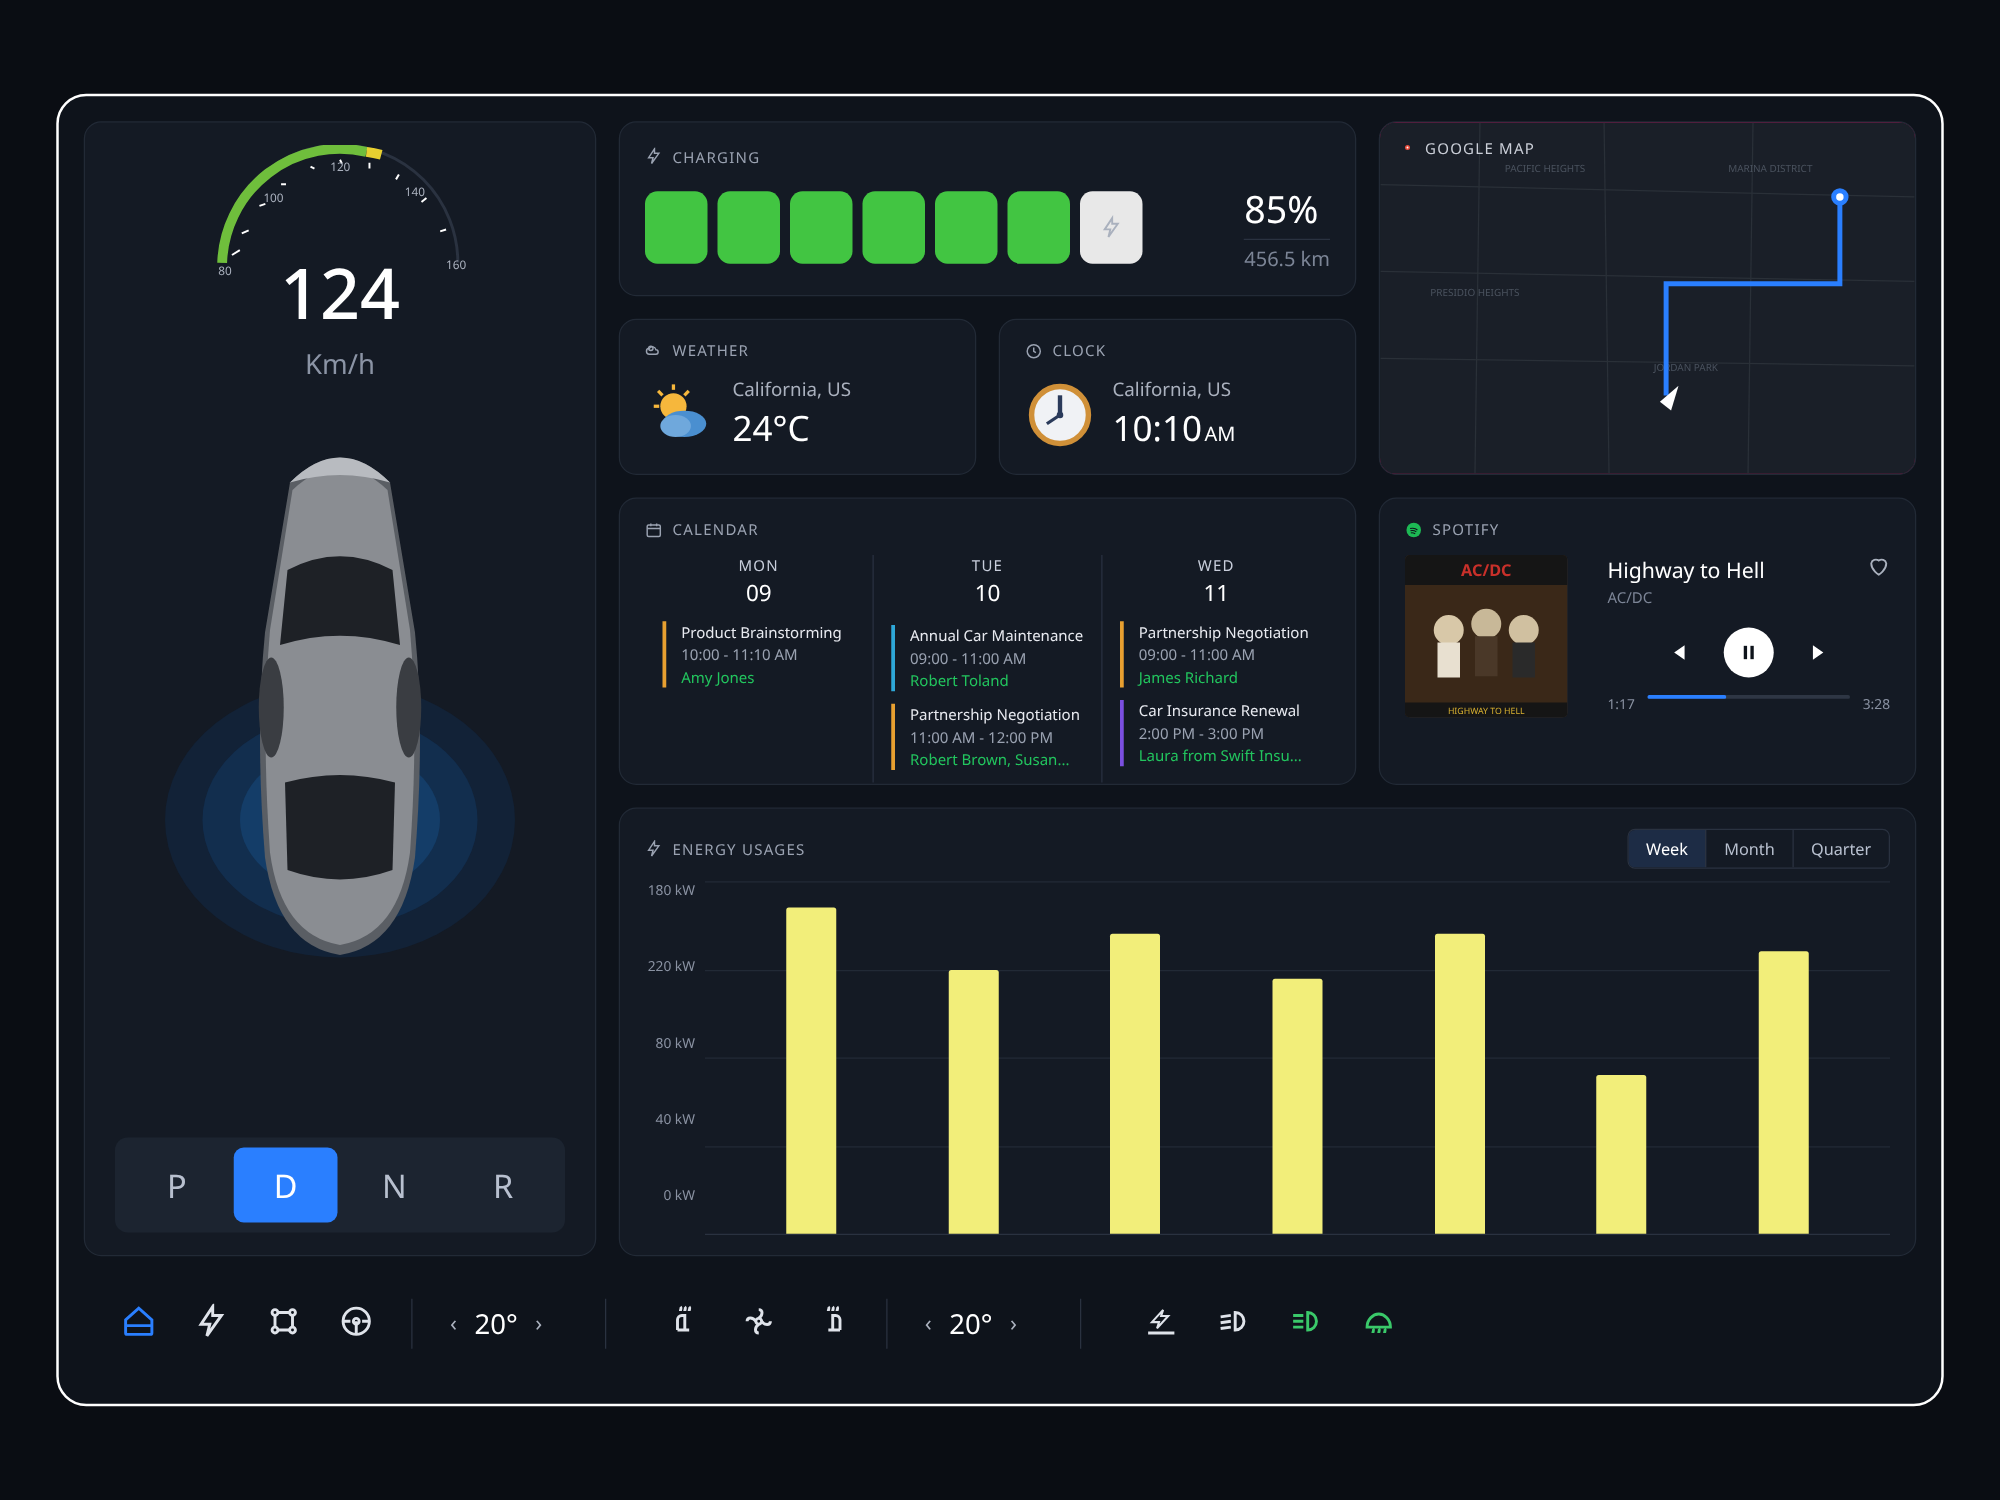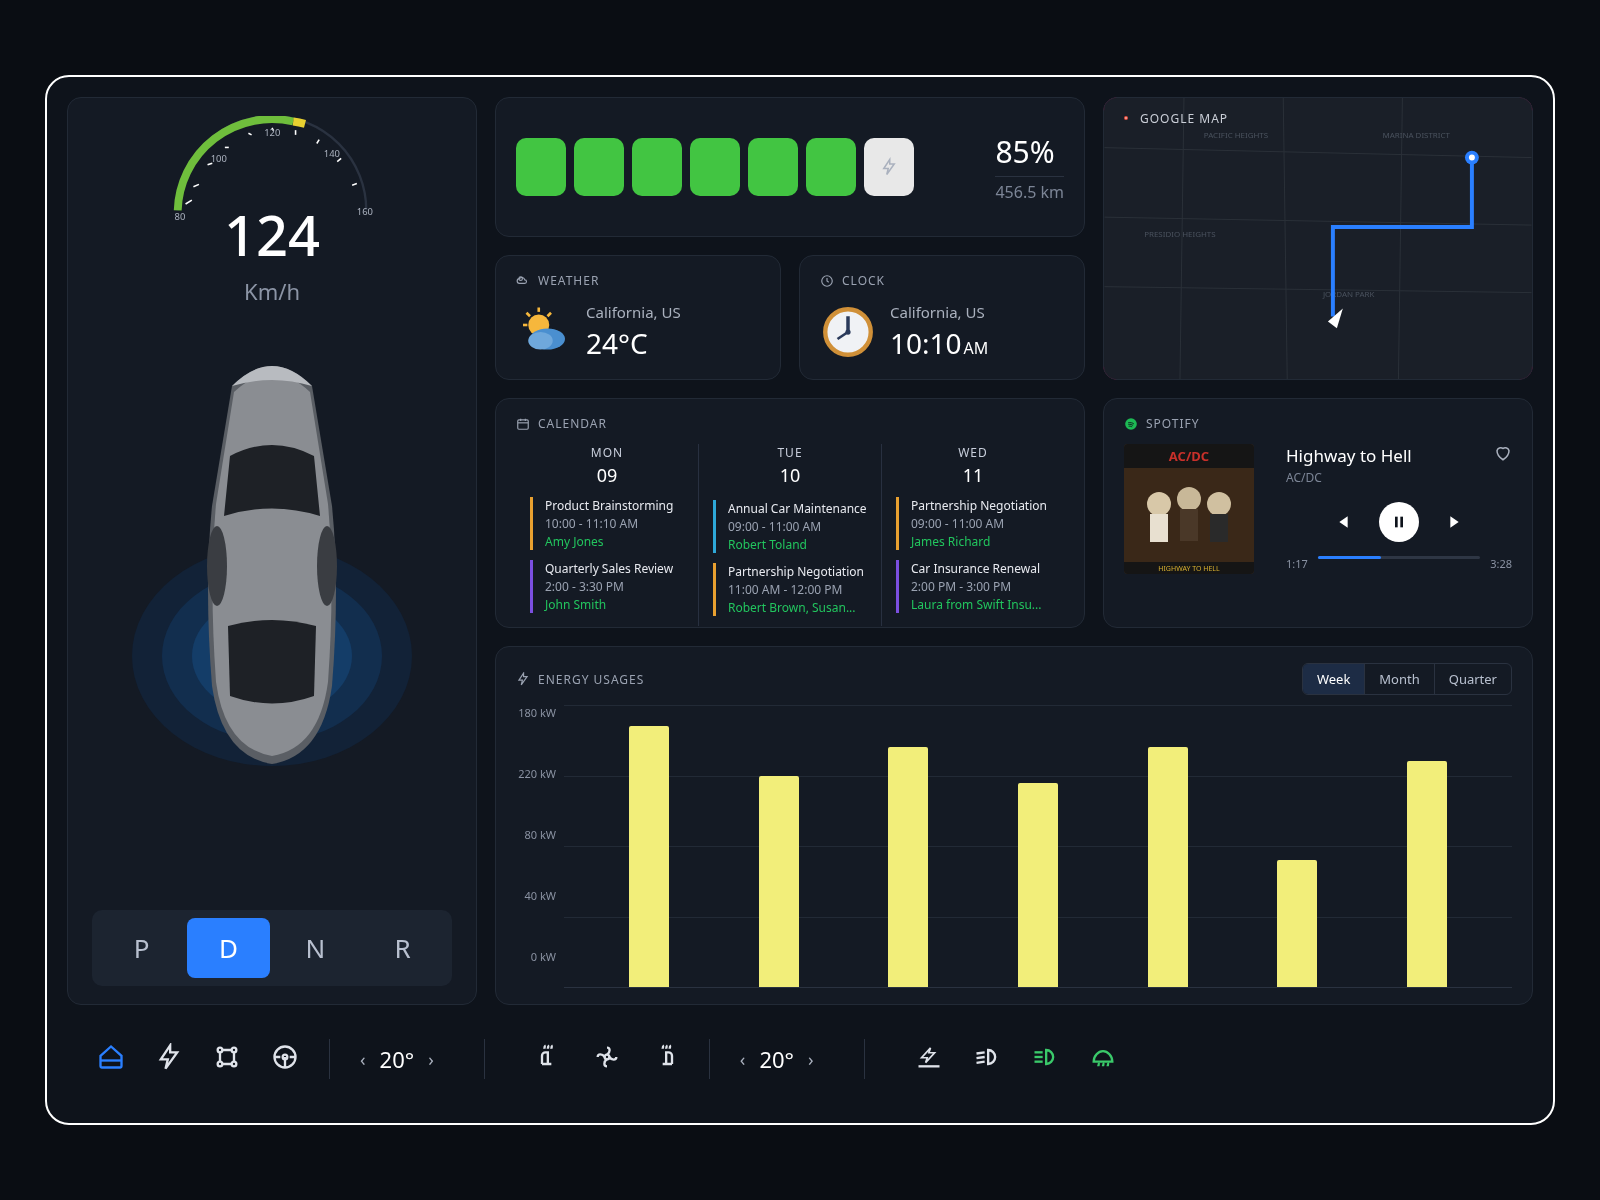--- a/index.html
+++ b/index.html
@@ -135,20 +135,26 @@
         <div class="gear-btn">N</div>
         <div class="gear-btn">R</div>
       </div>
     </div>
 
     <div class="right-col">
 
       <div class="row1">
         <div class="panel charging-panel" style="flex:1">
           <div style="display:flex;flex-direction:column;width:100%">
+            <div class="panel-title">
+              <svg viewBox="0 0 24 24" fill="none" stroke="#9aa2b1" stroke-width="2">
+                  <path d="M13 2 L5 14 H11 L9 22 L19 8 H13 Z"></path>
+                </svg>
+              <span>CHARGING</span>
+            </div>
             <div style="display:flex;align-items:center">
               <div class="battery-cells">
                 <div class="cell"></div>
                 <div class="cell"></div>
                 <div class="cell"></div>
                 <div class="cell"></div>
                 <div class="cell"></div>
                 <div class="cell"></div>
                 <div class="cell empty">
                   <svg width="18" height="26" viewBox="0 0 24 24" fill="none" stroke="#aab1be" stroke-width="2">
@@ -258,25 +264,20 @@
           </div>
           <div class="cal-cols" id="cal-cols">
               <div class="cal-col">
                 <div class="cal-day">MON</div>
                 <div class="cal-date">09</div>
                 <div class="cal-evt" style="border-color: rgb(232, 160, 48);">
                   <div class="et">Product Brainstorming</div>
                   <div class="etm">10:00 - 11:10 AM</div>
                   <div class="ep">Amy Jones</div>
                 </div>
-                <div class="cal-evt" style="border-color: rgb(123, 79, 224);">
-                  <div class="et">Quarterly Sales Review</div>
-                  <div class="etm">2:00 - 3:30 PM</div>
-                  <div class="ep">John Smith</div>
-                </div>
               </div>
               <div class="cal-col">
                 <div class="cal-day">TUE</div>
                 <div class="cal-date">10</div>
                 <div class="cal-evt" style="border-color: rgb(46, 168, 216); margin-top: 13px;">
                   <div class="et">Annual Car Maintenance</div>
                   <div class="etm">09:00 - 11:00 AM</div>
                   <div class="ep">Robert Toland</div>
                 </div>
                 <div class="cal-evt" style="border-color: rgb(232, 160, 48);">

